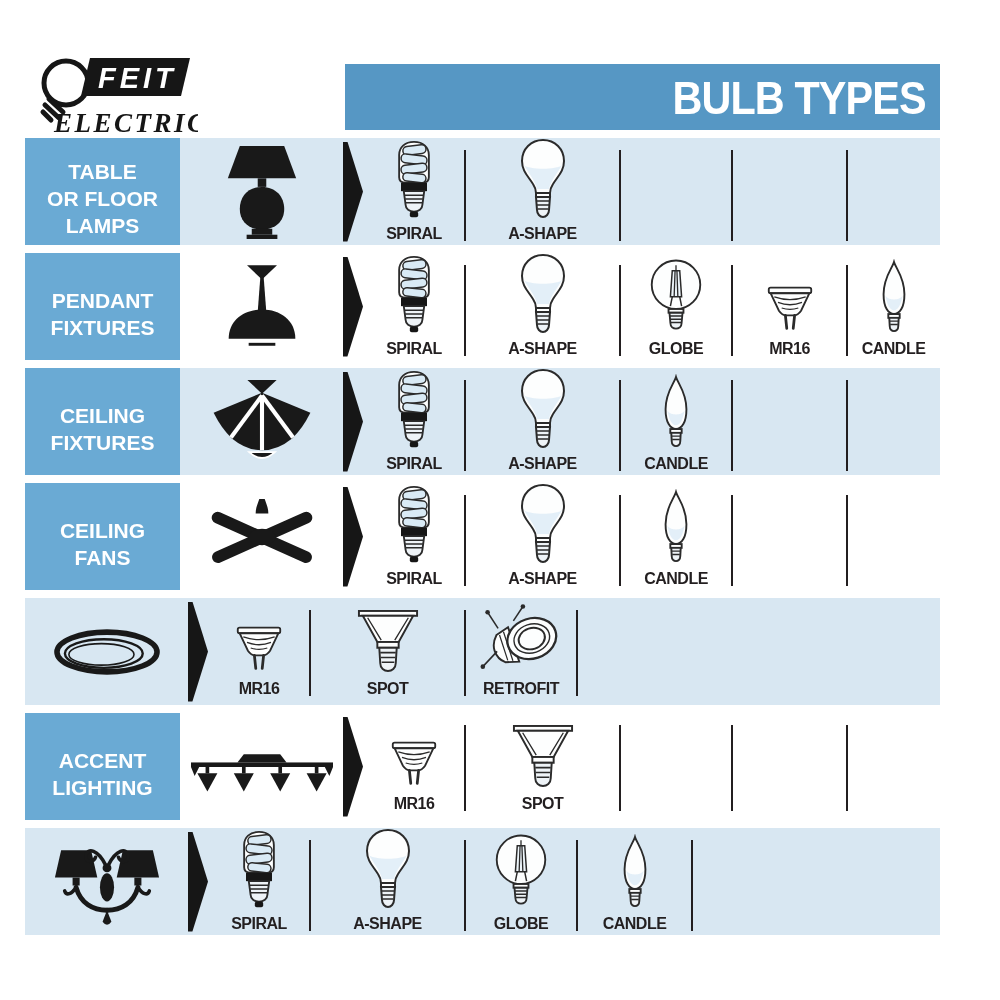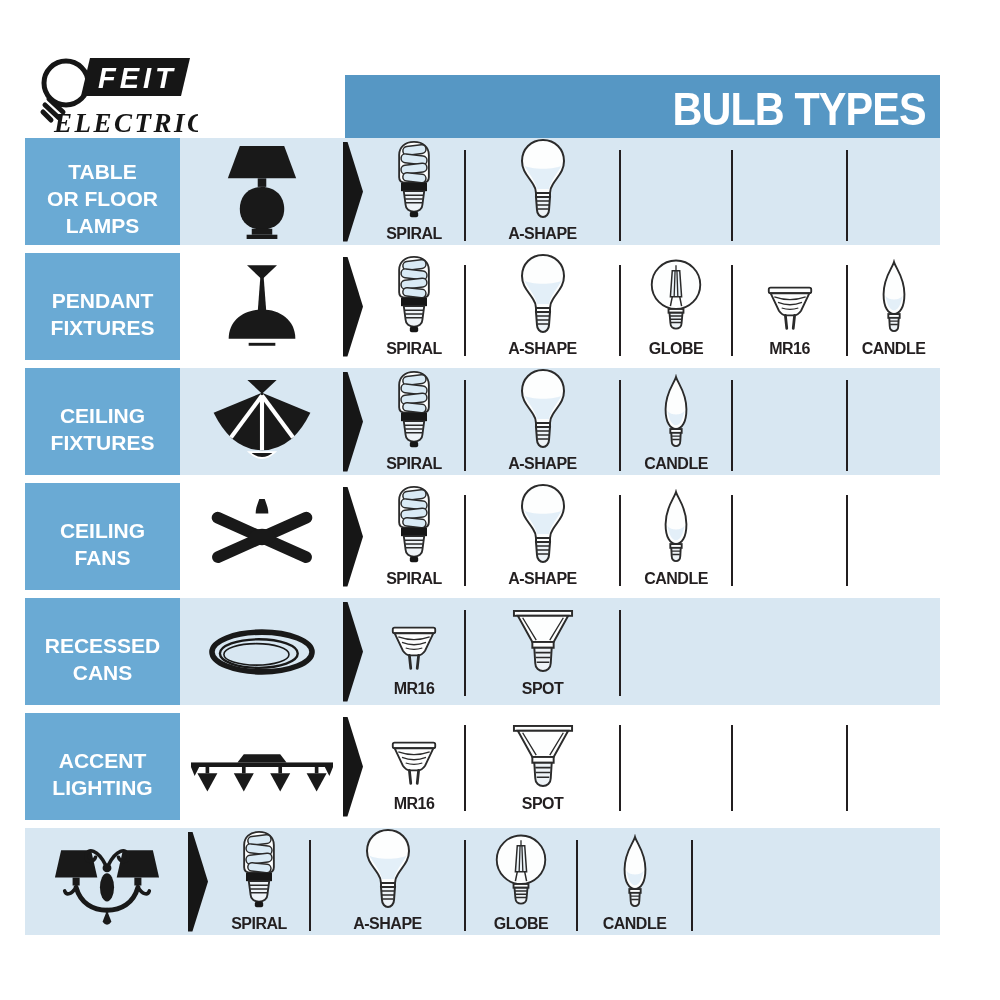--- a/index.html
+++ b/index.html
@@ -1,21 +1,21 @@
 <!DOCTYPE html>
 <html style="--header-blue: #5697c4; --label-blue: #6aaad4; --row-blue: #d8e7f2; --ink: #231f20; --text-on-blue: #ffffff;"><head>
 <meta charset="utf-8">
 <style>
   html,body{margin:0;padding:0;background:#fff;}
   .poster{position:relative;width:1000px;height:960px;background:#fff;
           font-family:"Liberation Sans",sans-serif;color:#231f20;overflow:hidden;}
   
   .logo{position:absolute;left:38px;top:52px;}
   .titlebar{position:absolute;left:345px;top:64px;width:595px;height:66px;
-            background:var(--header-blue,#5697c4);display:flex;align-items:center;justify-content:flex-end;margin-top:11px;}
+            background:var(--header-blue,#5697c4);display:flex;align-items:center;justify-content:flex-end;}
   .titlebar .ttl{color:#fff;font-weight:700;font-size:47px;letter-spacing:-1px;
                  padding-right:16px;transform:scaleX(.88);transform-origin:right center;white-space:nowrap;}
   
   .rows{position:absolute;left:25px;top:138px;width:915px;}
   .row{display:flex;height:107px;margin-bottom:8px;align-items:stretch;background:#fff;}
   .row.blue{background:var(--row-blue,#d8e7f2);}
   .rlabel{width:155px;flex:none;background:var(--label-blue,#6aaad4);color:#fff;
           display:flex;align-items:center;justify-content:center;text-align:center;
           font-weight:700;font-size:21px;line-height:1.28;}
   .rlabel span{white-space:pre-line;margin-top:16px;}
@@ -355,42 +355,44 @@
               <use href="#sym-candle"></use>
             </svg>
           <span class="blabel">CANDLE</span>
         </div>
         <div class="cell divider"></div>
         <div class="cell"></div>
       </div>
     </div>
 
     <div class="row blue">
-      <div class="rlabel">
-          <span style="white-space: pre-line;">RECESSED
-CANS</span>
-        </div>
       <div class="fixture">
           <svg class="f-recessed" viewBox="0 0 136 56">
             <use href="#fix-recessed"></use>
           </svg>
         </div>
       <div class="arrow"></div>
       <div class="cells">
         <div class="cell divider">
           <svg class="b-mr16" viewBox="0 0 52 50">
               <use href="#sym-mr16"></use>
             </svg>
           <span class="blabel">MR16</span>
         </div>
         <div class="cell divider">
           <svg class="b-spot" viewBox="0 0 64 66">
               <use href="#sym-spot"></use>
             </svg>
           <span class="blabel">SPOT</span>
+        </div>
+        <div class="cell divider">
+          <svg class="b-retrofit" viewBox="0 0 88 72">
+              <use href="#sym-retrofit"></use>
+            </svg>
+          <span class="blabel">RETROFIT</span>
         </div>
         <div class="cell"></div>
       </div>
     </div>
 
     <div class="row">
       <div class="rlabel">
           <span style="white-space: pre-line;">ACCENT
 LIGHTING</span>
         </div>

